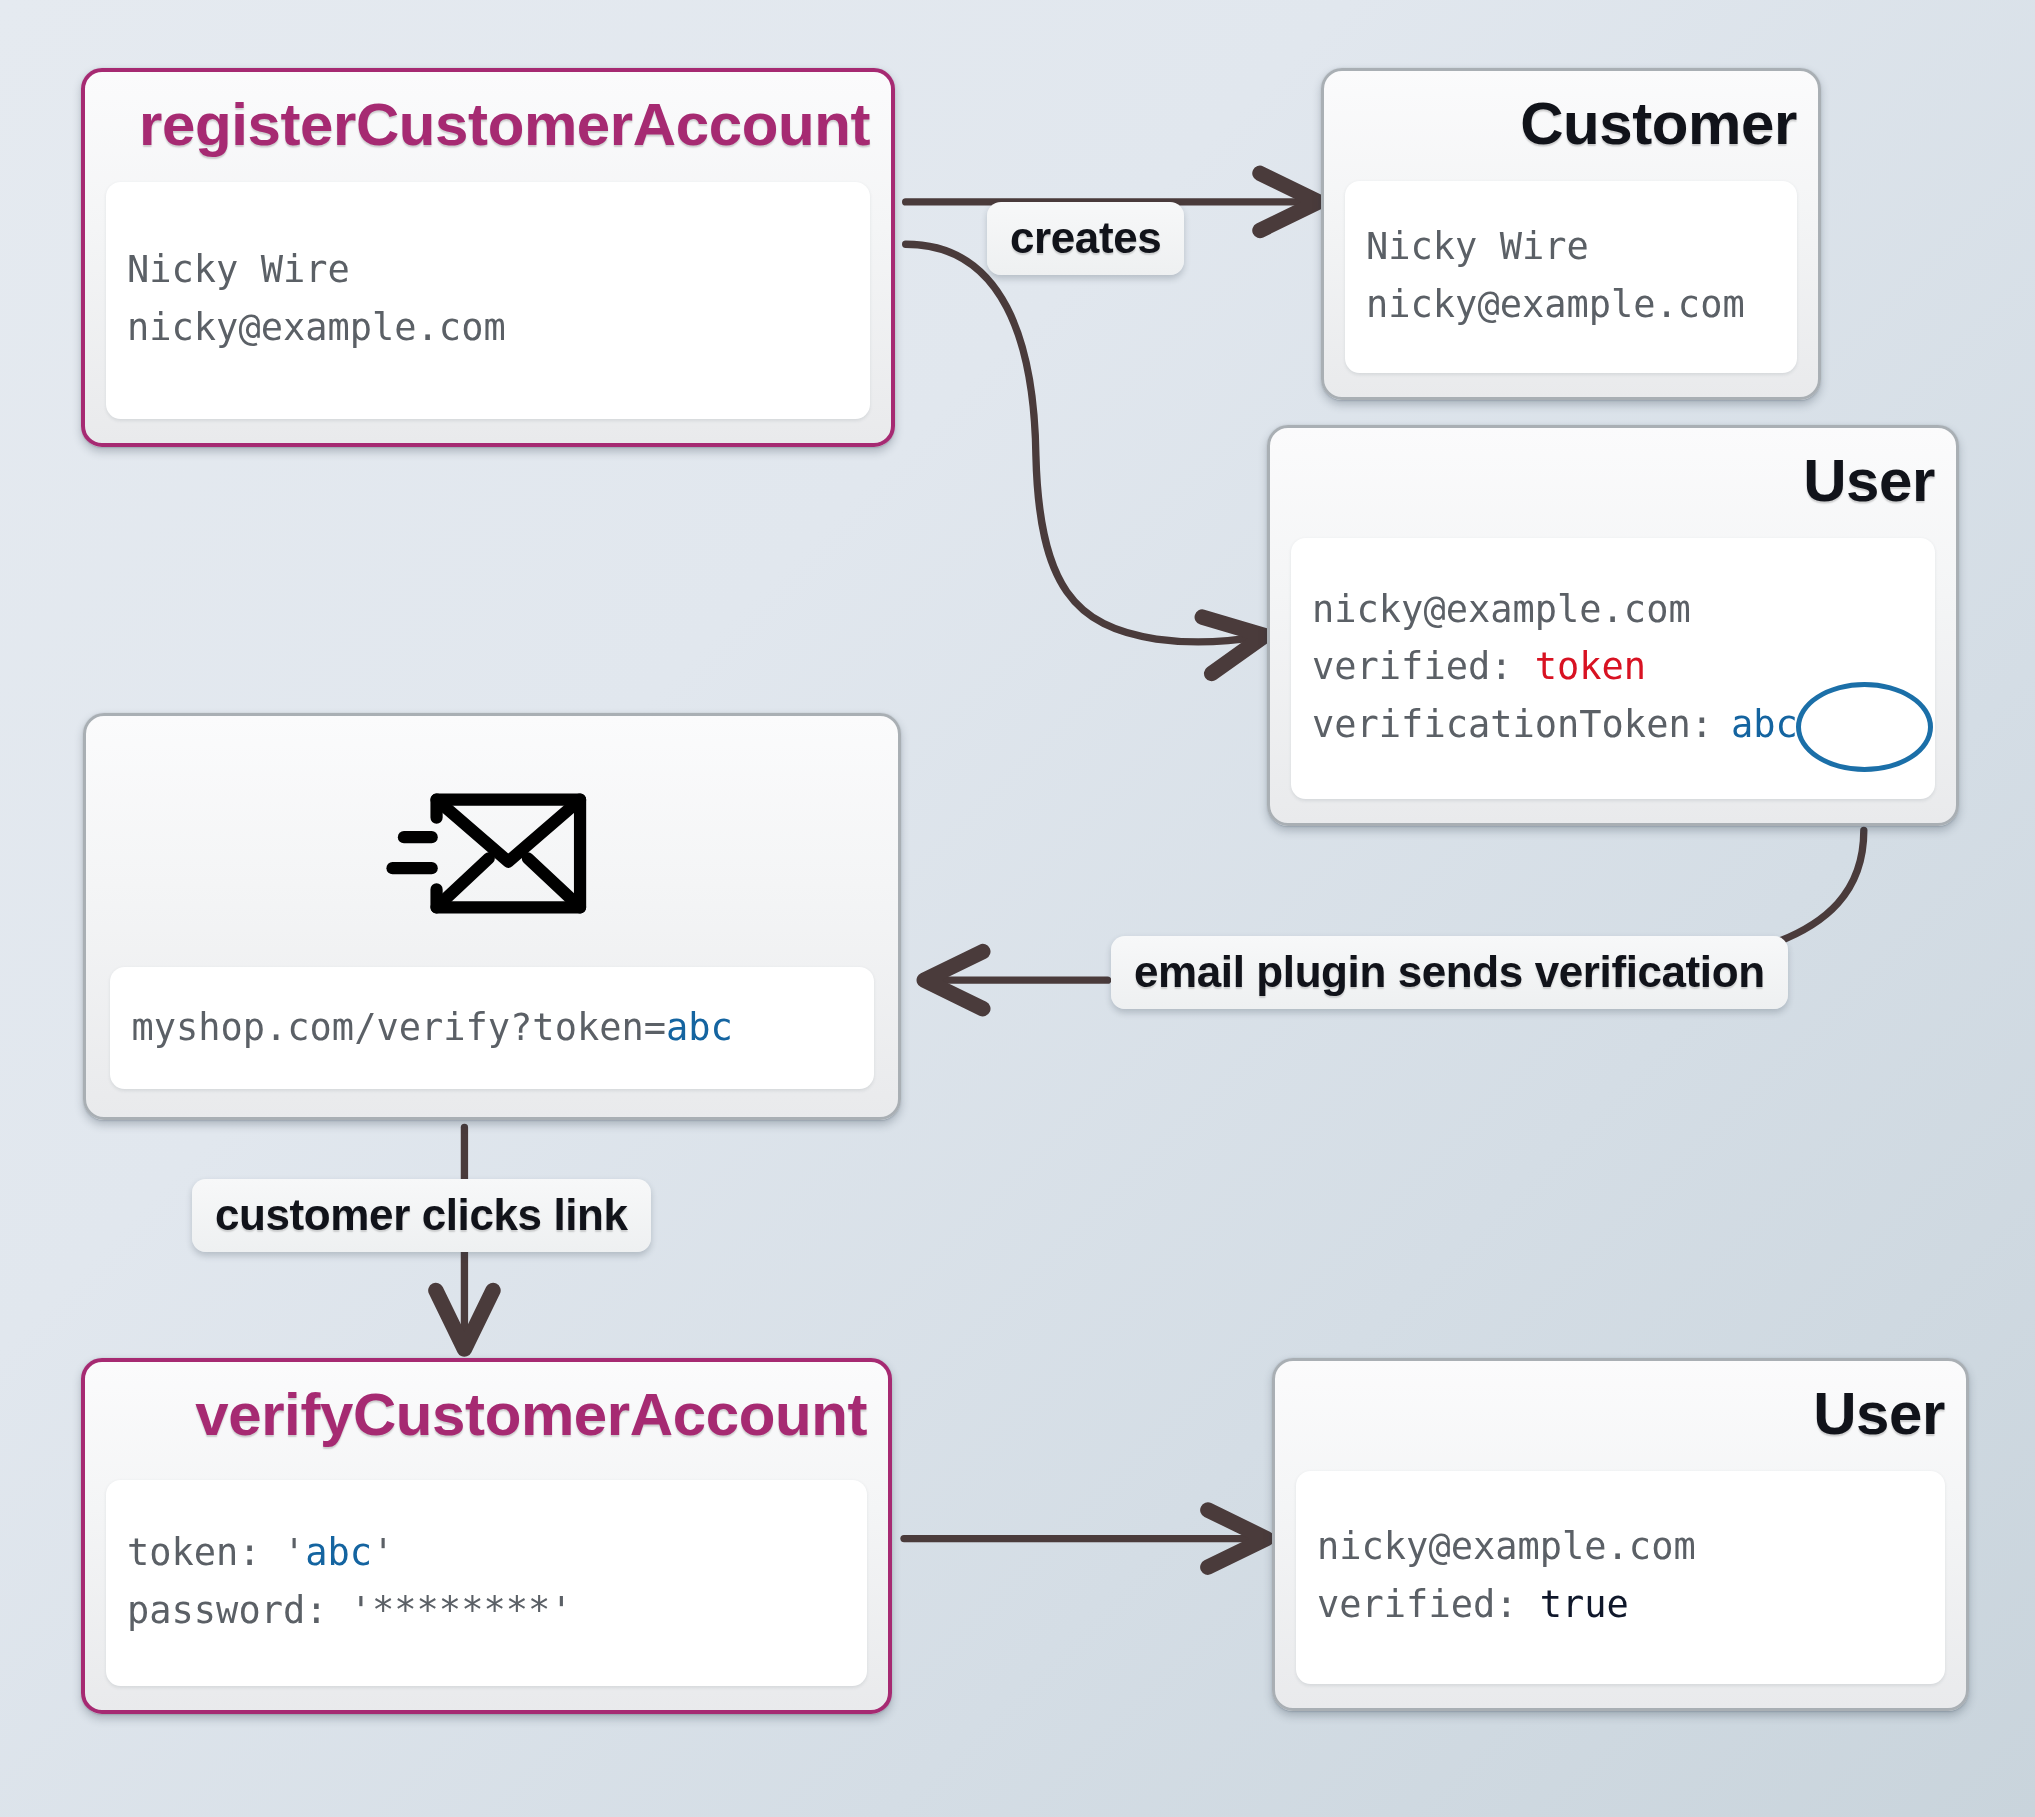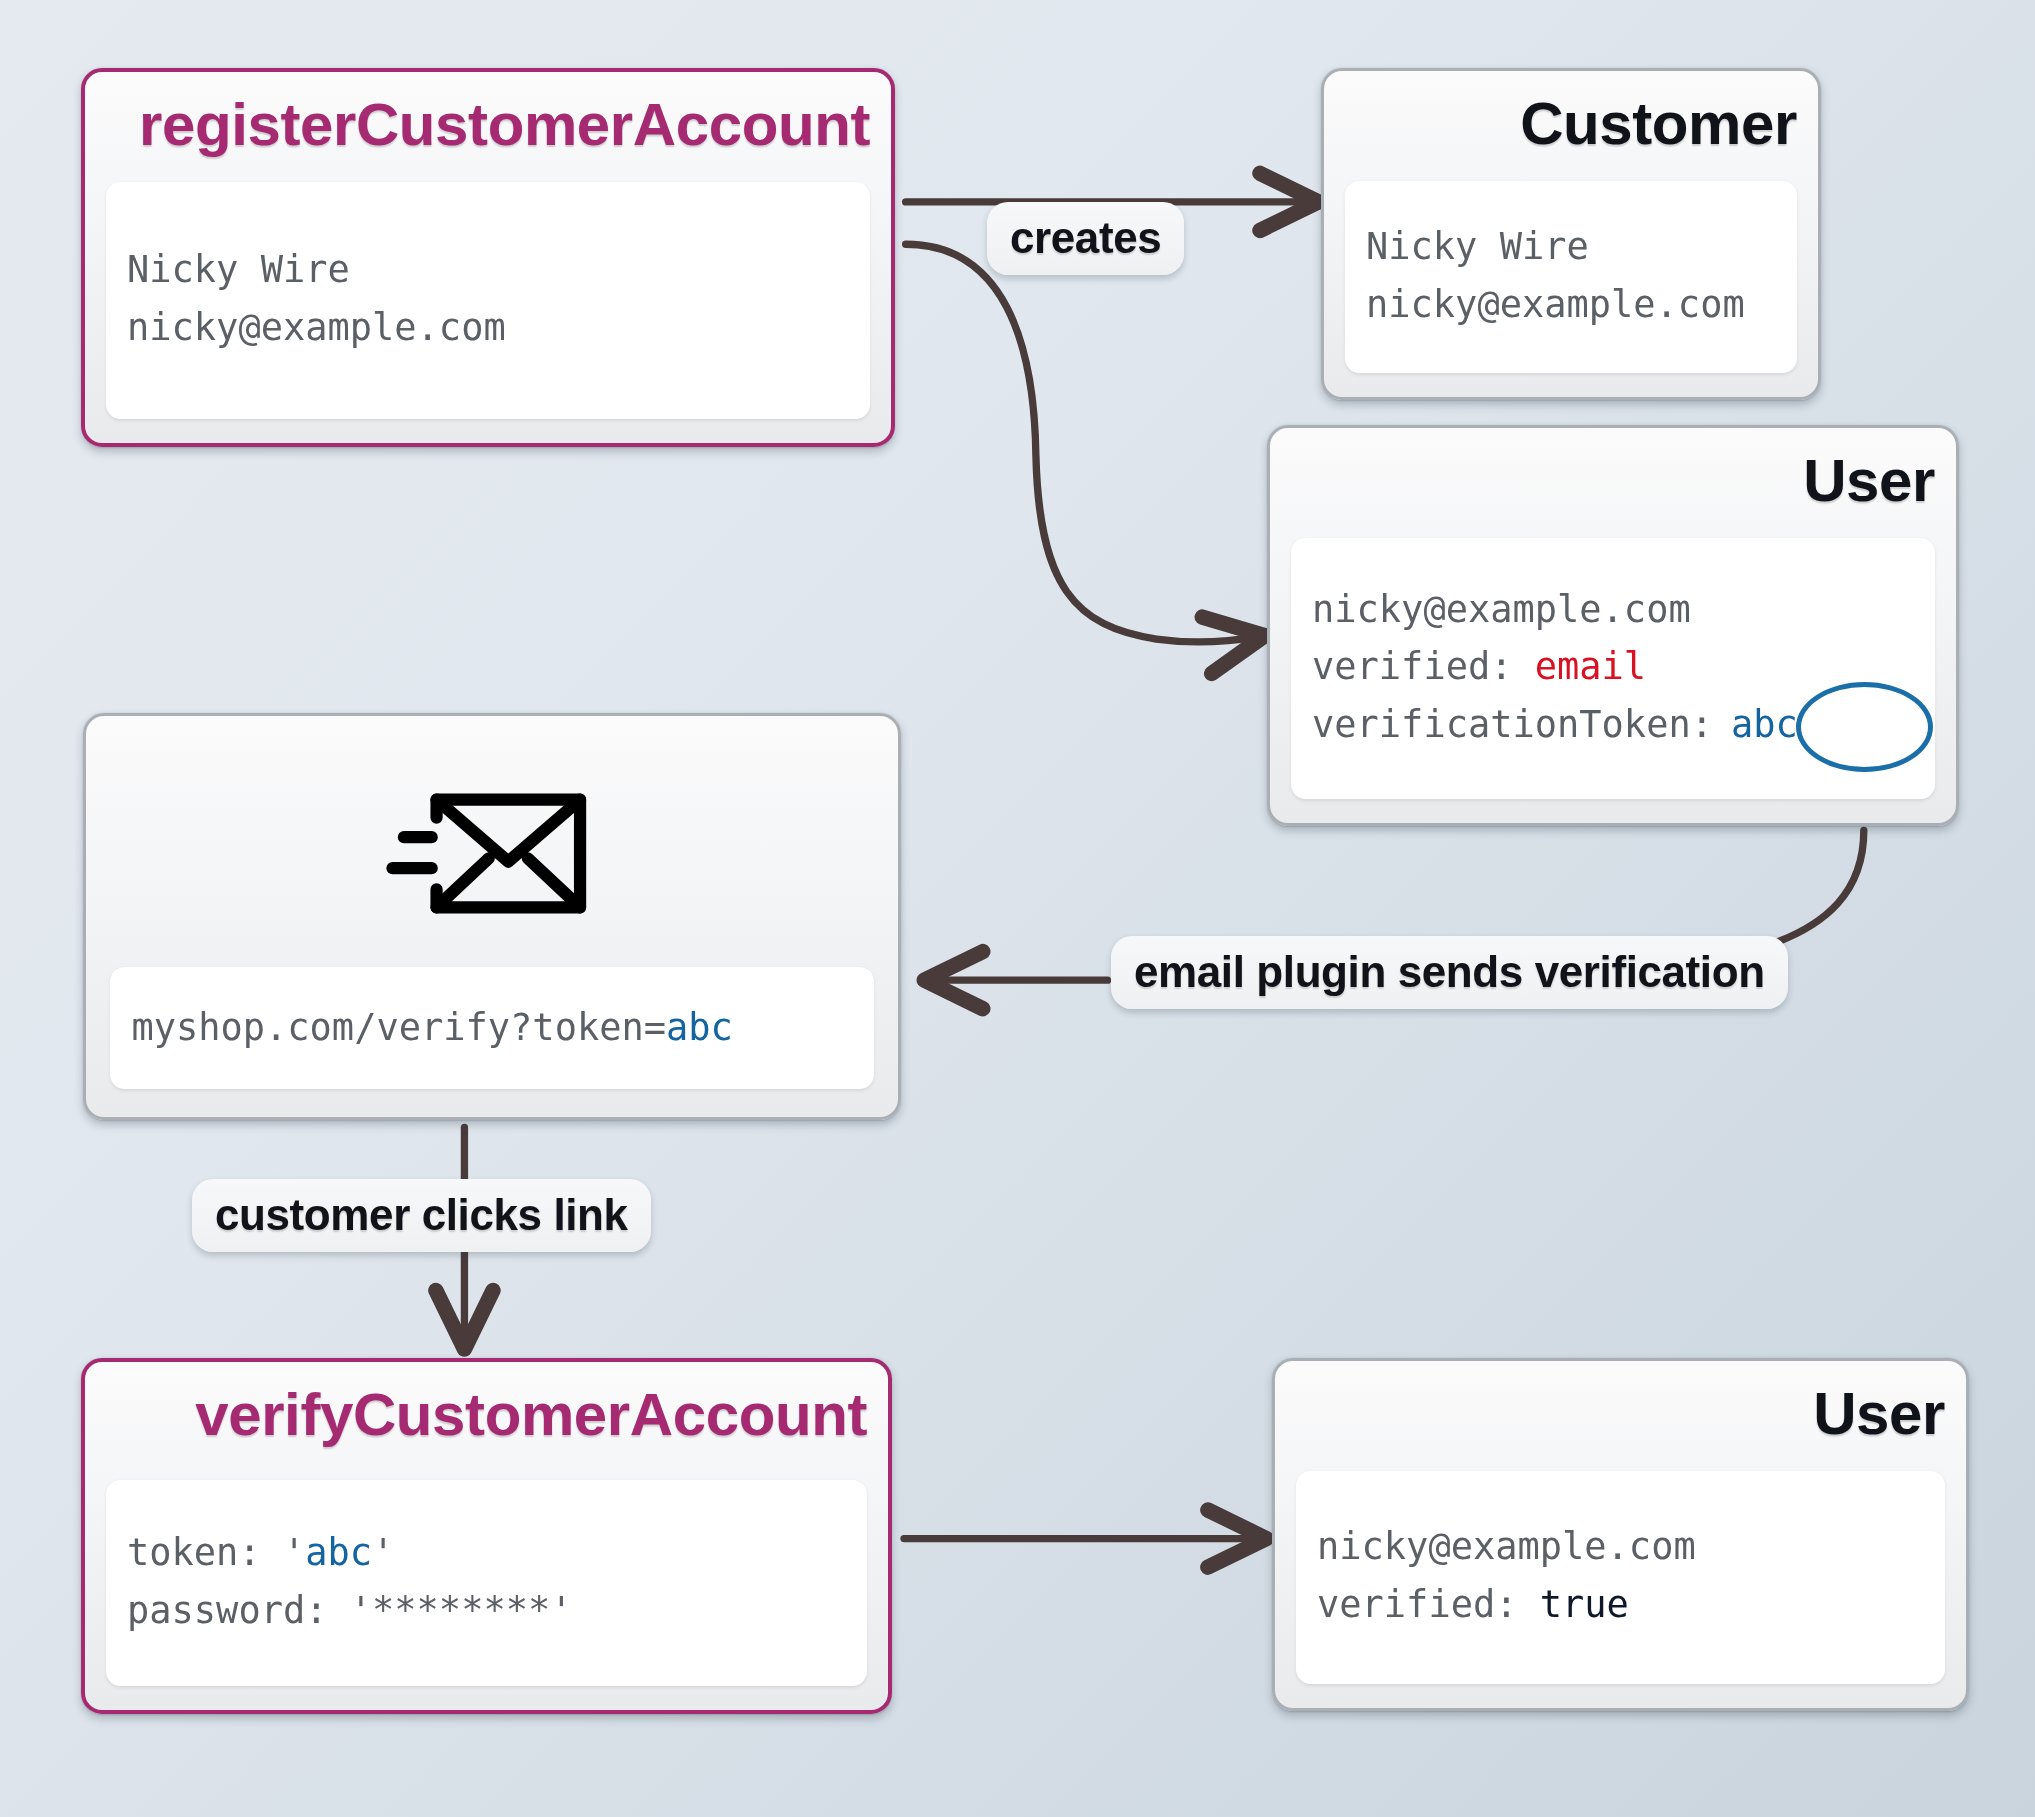--- a/index.html
+++ b/index.html
@@ -72,21 +72,21 @@
   .env-wrap { flex: 1; display: flex; align-items: center; justify-content: center; }
   .url-panel {
     background: #fff; border-radius: 14.7px;
     padding: 32px 21px; box-shadow: 0 1.6px 3.3px rgba(40,55,70,.10);
   }
 
   
   .edge-label {
     position: absolute;
     background: linear-gradient(180deg,#f7f8f9 0%, #eef0f1 100%);
-    border-radius: 21px;
+    border-radius: 14px;
     padding: 11.4px 23px;
     font-weight: bold;
     font-size: 44px;
     color: #11131a;
     letter-spacing: -0.4px;
     white-space: nowrap;
     box-shadow: 0 3.3px 6.5px rgba(40,55,70,.22);
     text-shadow: 0 1.6px 1.6px rgba(0,0,0,.16);
   }
   #lbl-creates { left: 987px; top: 202px; }
@@ -145,21 +145,21 @@
     <div class="panel">
       <div class="mono">Nicky Wire</div>
       <div class="mono">nicky@example.com</div>
     </div>
   </div>
 
   <div class="node grey" id="user1-node">
     <div class="node-title grey-t">User</div>
     <div class="panel">
       <div class="mono">nicky@example.com</div>
-      <div class="mono"><span>verified: </span><span class="red">email</span></div>
+      <div class="mono"><span>verified: </span><span class="red">token</span></div>
       <div class="mono"><span>verificationToken:</span><span class="blue" style="padding-left:18px">abc</span></div>
     </div>
   </div>
   <div id="token-ellipse"></div>
 
   <div class="node grey" id="email-node">
     <div class="env-wrap">
       <svg width="212" height="147" viewBox="0 0 260 180">
         <g fill="none" stroke="#000" stroke-width="15" stroke-linecap="round" stroke-linejoin="round">
           <path d="M62,46 L62,24 L238,24 L238,156 L62,156 L62,134"></path>

